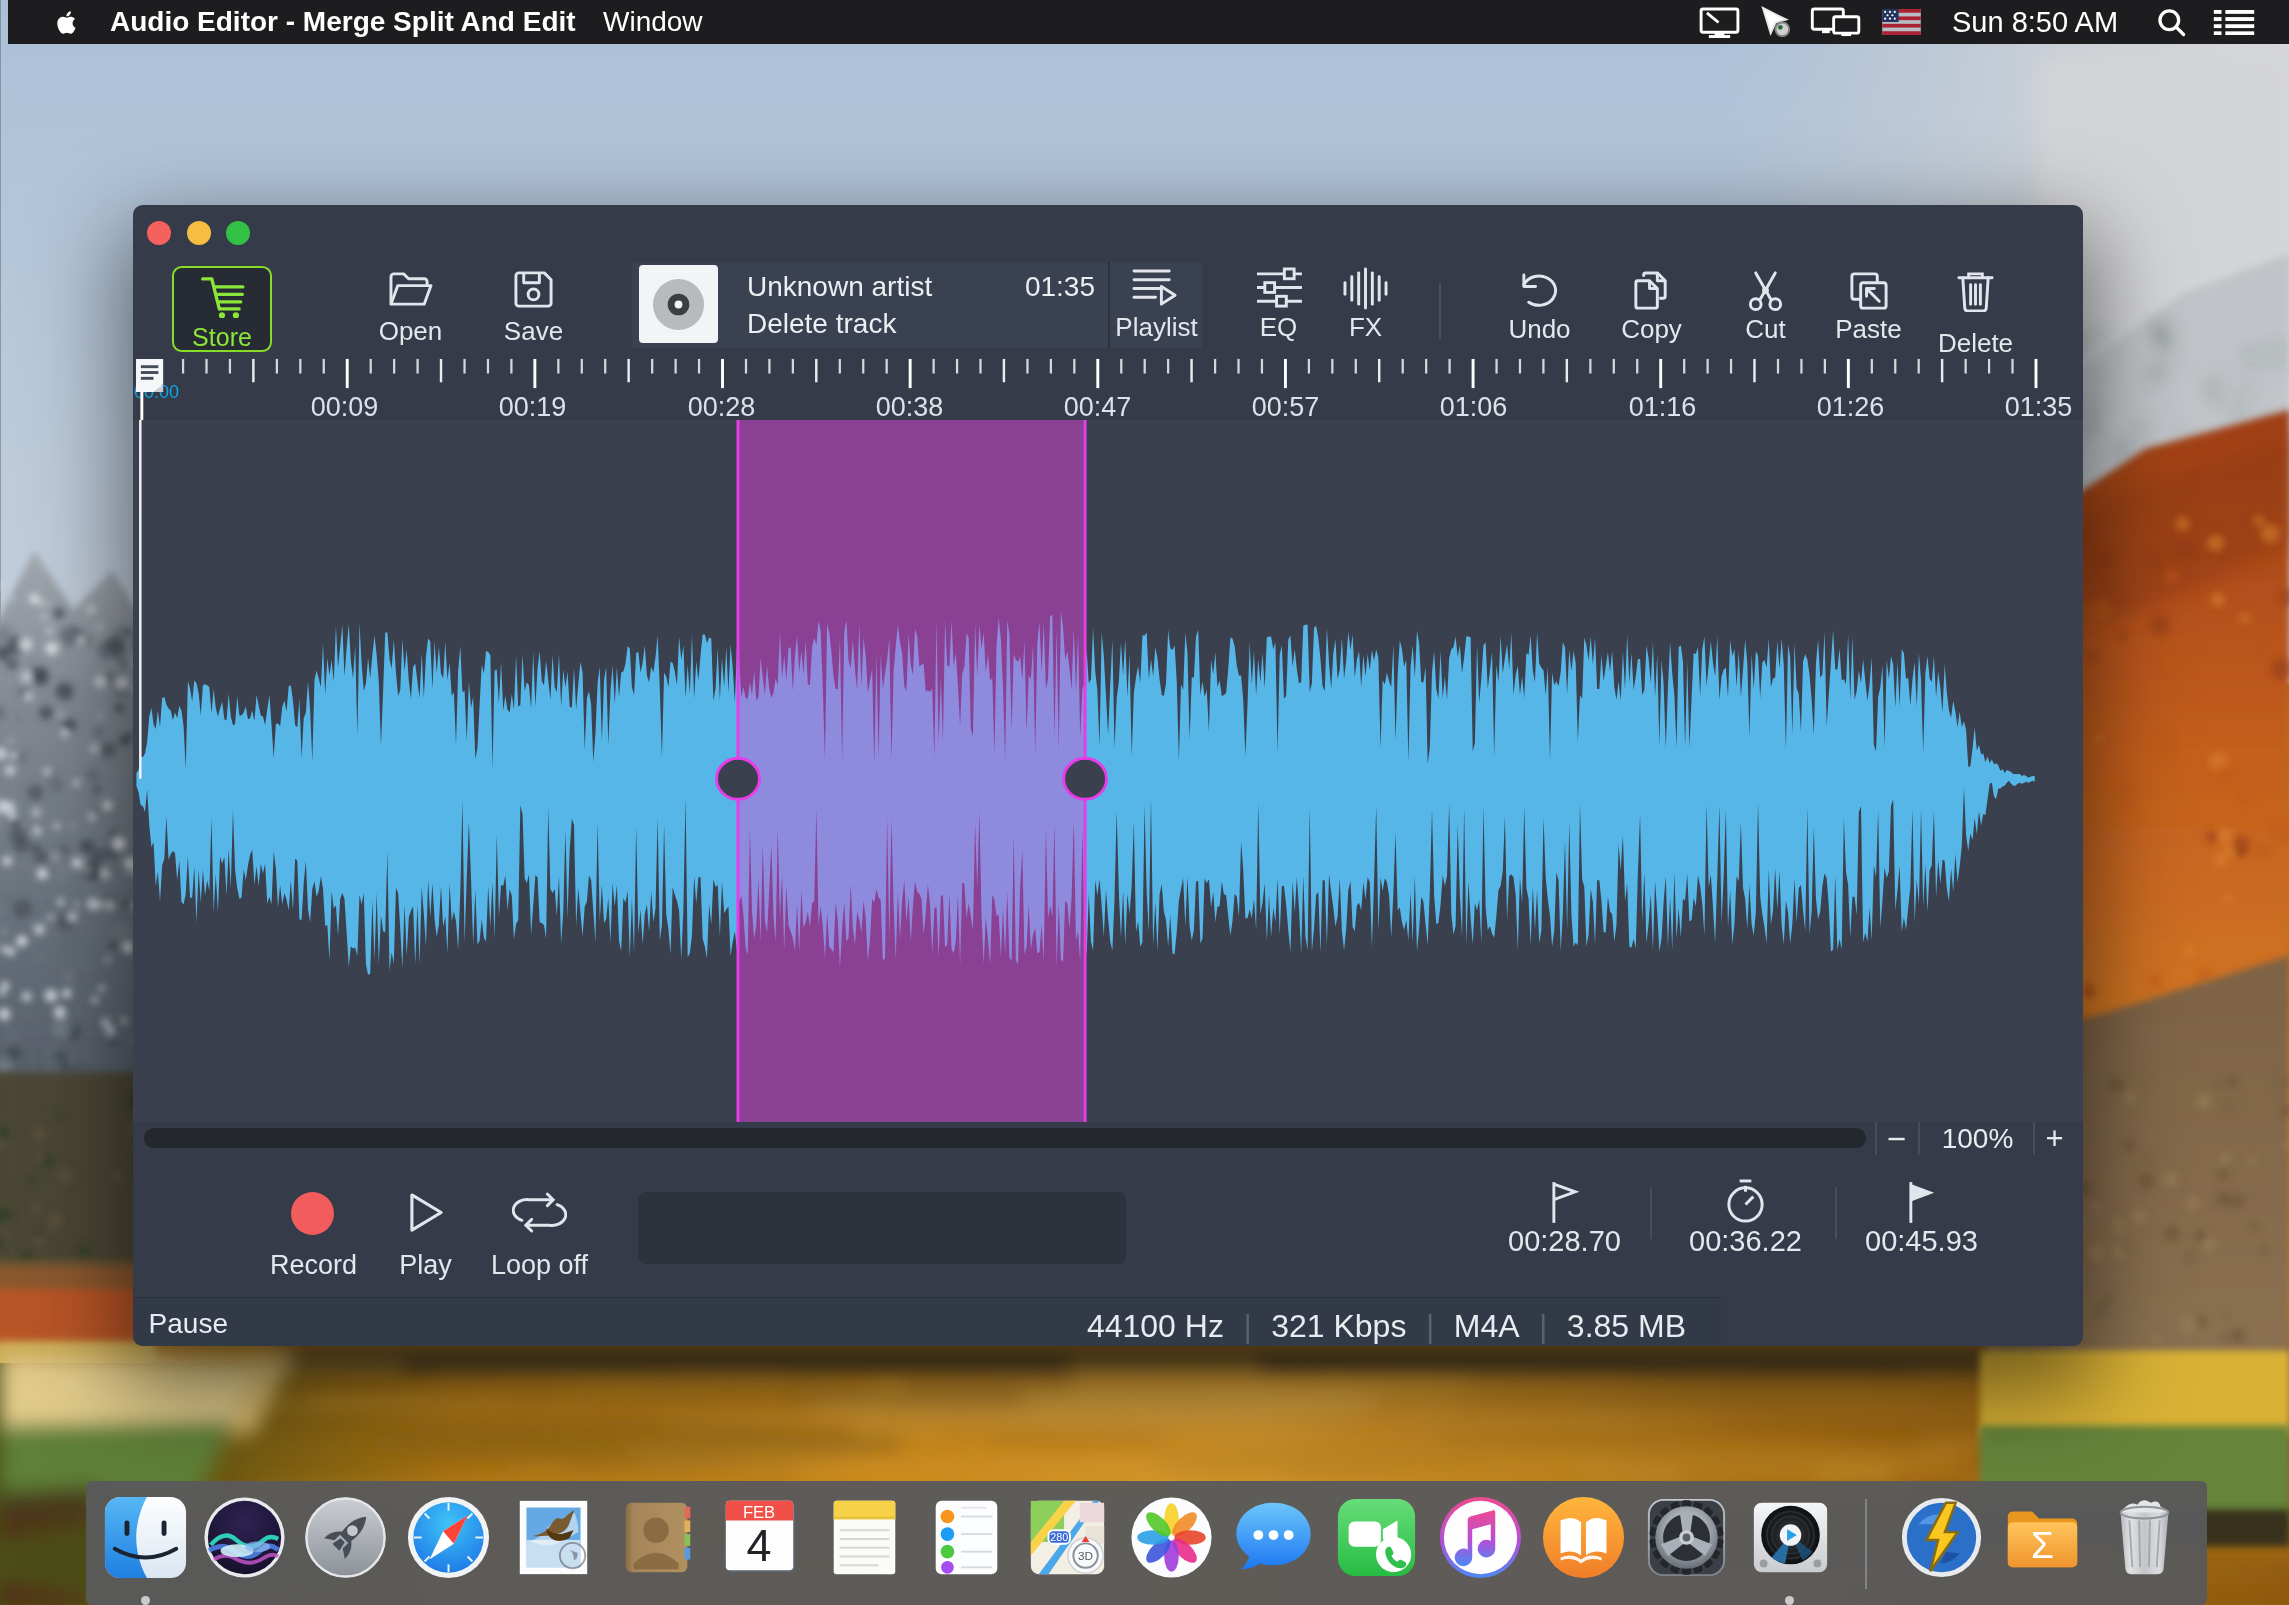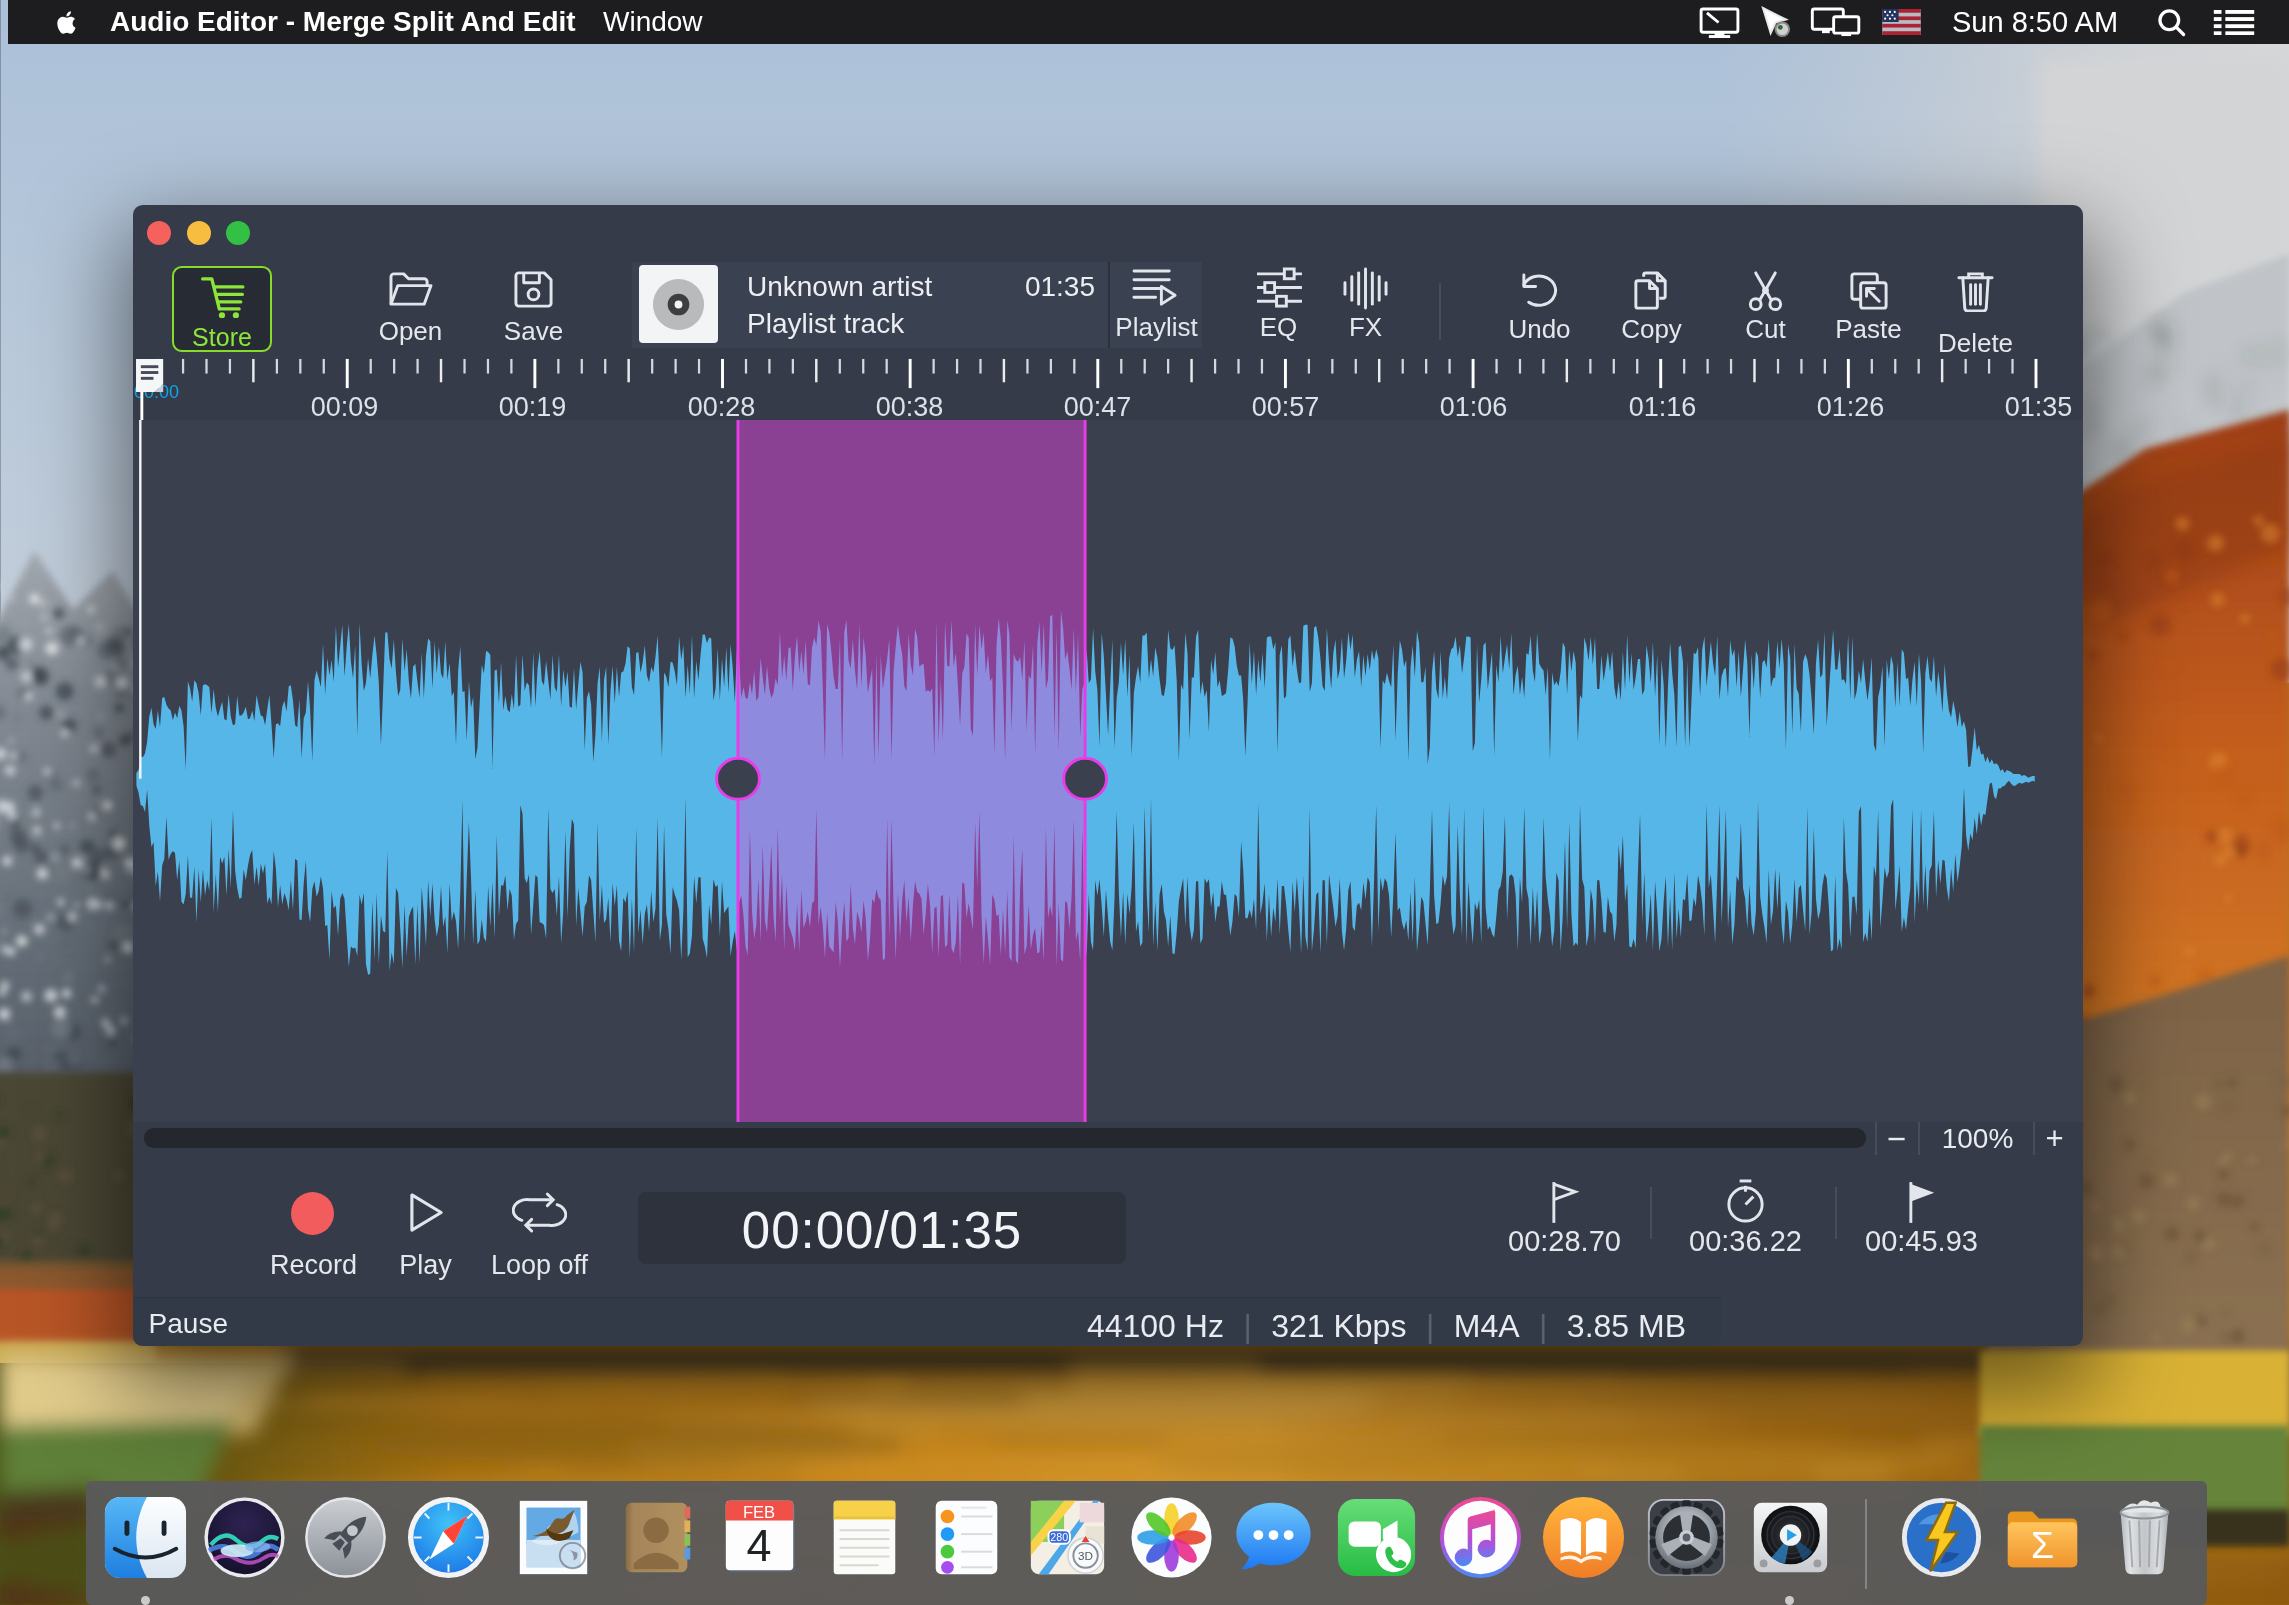--- a/index.html
+++ b/index.html
@@ -735,21 +735,21 @@
 </div>
 
 <div class="abs" style="left:499px;top:57px;width:476px;height:86px;background:#3a4150;border-radius:2px;"></div>
 <div class="abs" style="left:506px;top:60px;width:79px;height:78px;background:#f3f4f5;border-radius:3.9px;"></div>
 <svg class="abs" style="left:516px;top:70px;" width="59" height="59" viewBox="0 0 60 60">
           <circle cx="30" cy="30" r="26" fill="#b9babc"></circle>
           <circle cx="30" cy="30" r="11" fill="#3d3e40"></circle>
           <circle cx="30" cy="30" r="4" fill="#f3f4f5"></circle>
         </svg>
 <div class="abs" style="left:614px;top:66px;font-size:28px;color:#eceef2;">Unknown artist</div>
-<div class="abs" style="left:614px;top:103px;font-size:28px;color:#eceef2;">Playlist track</div>
+<div class="abs" style="left:614px;top:103px;font-size:28px;color:#eceef2;">Delete track</div>
 <div class="abs" style="left:864px;top:66px;width:98px;font-size:28px;color:#eceef2;text-align:right;">01:35</div>
 <div class="sep-v" style="left:975px;top:57px;height:86px;background:#2c313c;"></div>
 
 <div class="abs" style="left:977px;top:57px;width:92px;height:86px;background:#3a4150;"></div>
 <div class="tbitem" style="left:965px;top:62px;width:117px;">
 <svg class="tbicon" width="49" height="43" viewBox="0 0 50 44">
             <g fill="none" stroke="#e2e6ec" stroke-width="3" stroke-linecap="round">
               <line x1="2" y1="4" x2="38" y2="4"></line>
               <line x1="2" y1="13" x2="38" y2="13"></line>
               <line x1="2" y1="22" x2="30" y2="22"></line>
@@ -995,21 +995,20 @@
 <svg class="abs" style="left:379px;top:25px" width="55" height="43" viewBox="0 0 56 44">
           <g fill="none" stroke="#e2e6ec" stroke-width="3" stroke-linecap="round">
             <path d="M10 30 a14 11 0 0 1 8 -21 h22"></path>
             <path d="M46 14 a14 11 0 0 1 -8 21 h-22"></path>
             <path d="M36 3 l6 6 -6 6"></path>
             <path d="M20 29 l-6 6 6 6"></path>
           </g>
         </svg>
 <div class="abs" style="left:352px;top:84px;width:109px;text-align:center;font-size:27px;color:#e4e7ec;">Loop off</div>
 <div class="abs" style="left:505px;top:26px;width:488px;height:72px;background:#2d323d;border-radius:7.8px;"></div>
-<div class="abs" style="left:505px;top:35px;width:488px;text-align:center;font-size:51px;color:#f2f4f7;letter-spacing:1px;">00:00/01:35</div>
 <svg class="abs" style="left:1416px;top:13.7px" width="33" height="45" viewBox="0 0 34 46">
           <g fill="none" stroke="#e2e6ec" stroke-width="3">
             <line x1="5" y1="2" x2="5" y2="44"></line>
             <path d="M5 4 l22 8 -22 8"></path>
           </g>
         </svg>
 <div class="abs" style="left:1363px;top:59px;width:137px;text-align:center;font-size:29px;color:#e4e7ec;">00:28.70</div>
 <div class="sep-v" style="left:1517px;top:20.5px;height:52px;"></div>
 <svg class="abs" style="left:1590px;top:11.7px" width="45" height="47" viewBox="0 0 46 48">
           <g fill="none" stroke="#e2e6ec" stroke-width="3">

